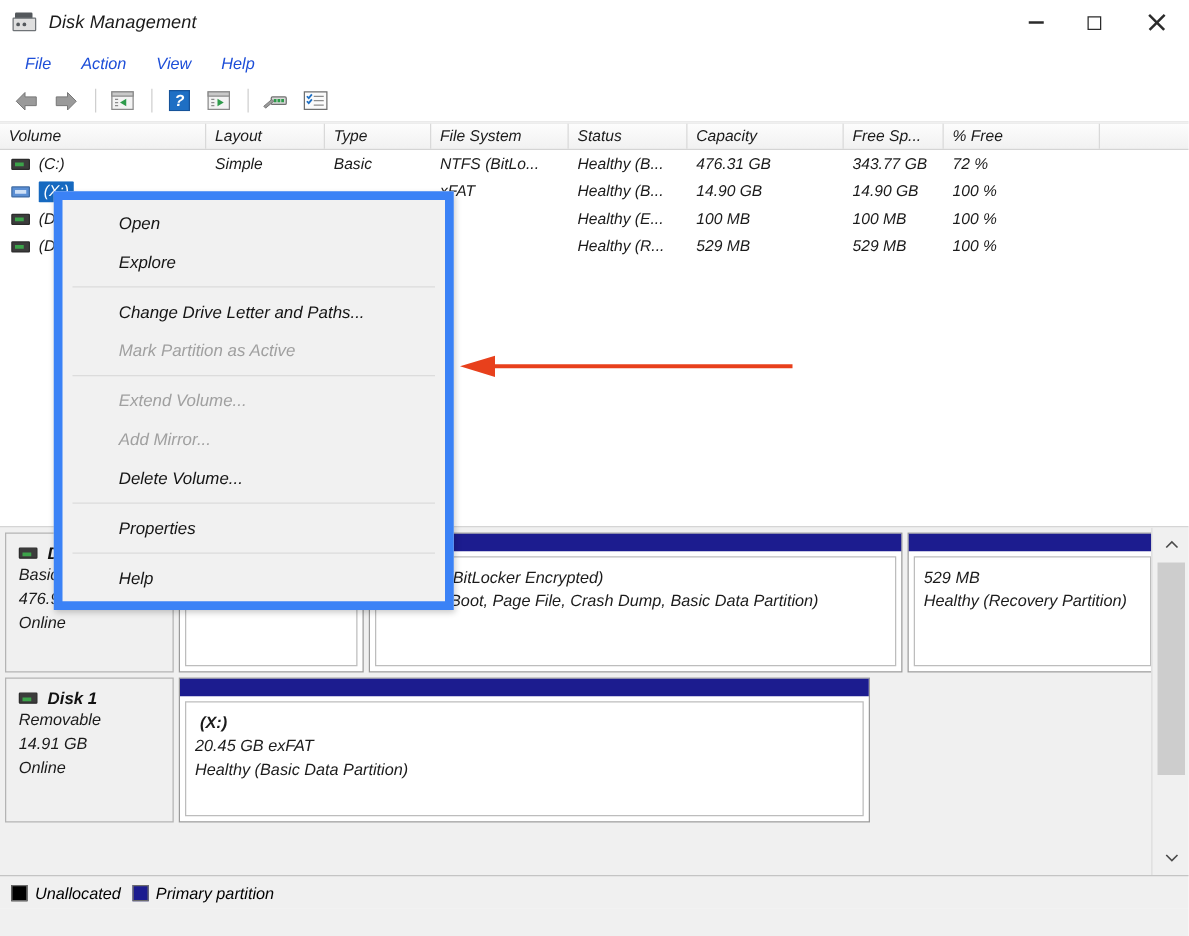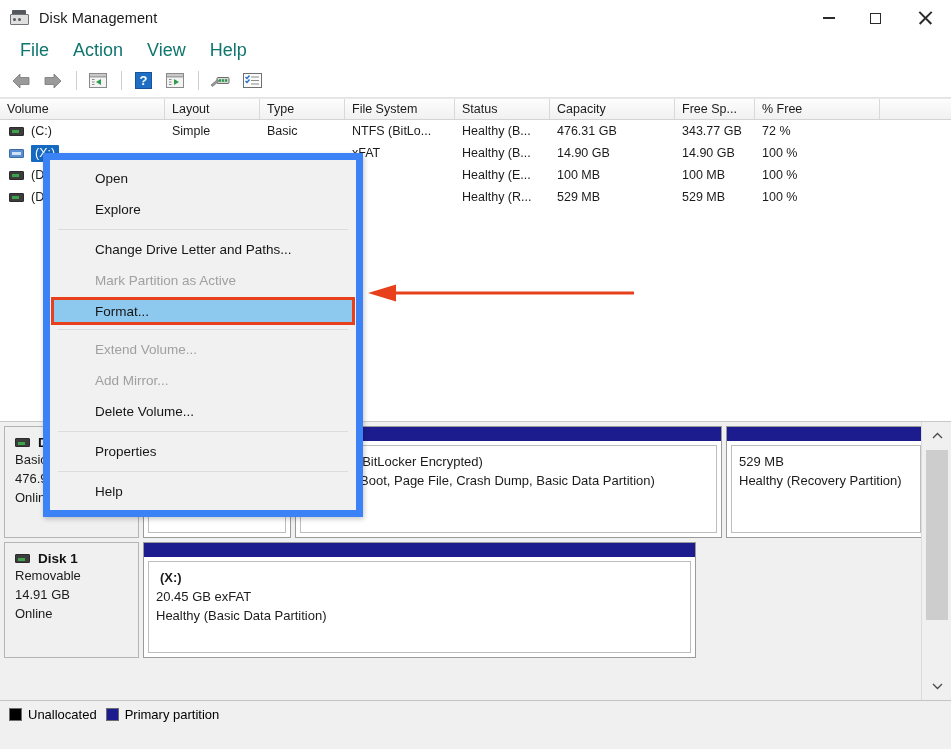--- a/index.html
+++ b/index.html
@@ -8,20 +8,21 @@
     width: 951px; height: 749px;
     overflow: hidden;
     background: #ffffff;
     font-family: "Liberation Sans", sans-serif;
     -webkit-font-smoothing: antialiased;
   }
   #app {
     position: relative;
     width: 754px; height: 749px;
     background: #ffffff;
+    font-style: italic;
   }
 
   
   .titlebar {
     position: absolute; left: 0; top: 0;
     width: 951px; height: 36px;
     background: #ffffff;
     display: flex; align-items: center;
   }
   .title-icon {
@@ -78,21 +79,21 @@
 
   
   .menubar {
     position: absolute; left: 0; top: 36px;
     width: 951px; height: 28px;
     background: #ffffff;
     display: flex; align-items: center;
     padding-left: 8px;
   }
   .menu-item {
-    font-size: 18px; color: #0f766e;
+    font-size: 13px; color: #1d4ed8;
     padding: 3px 12px;
     cursor: default;
   }
 
   
   .toolbar {
     position: absolute; left: 0; top: 64px;
     width: 951px; height: 34px;
     background: #ffffff;
     display: flex; align-items: center;
@@ -569,21 +570,20 @@
     </div>
   </div>
   <div class="statusbar"></div>
 
   <div class="ctxmenu">
     <div class="ctx-item">Open</div>
     <div class="ctx-item">Explore</div>
     <div class="ctx-sep"></div>
     <div class="ctx-item">Change Drive Letter and Paths...</div>
     <div class="ctx-item disabled">Mark Partition as Active</div>
-    <div class="ctx-item highlight">Format...</div>
     <div class="ctx-sep"></div>
     <div class="ctx-item disabled">Extend Volume...</div>
     <div class="ctx-item disabled">Add Mirror...</div>
     <div class="ctx-item">Delete Volume...</div>
     <div class="ctx-sep"></div>
     <div class="ctx-item">Properties</div>
     <div class="ctx-sep"></div>
     <div class="ctx-item">Help</div>
   </div>
 

